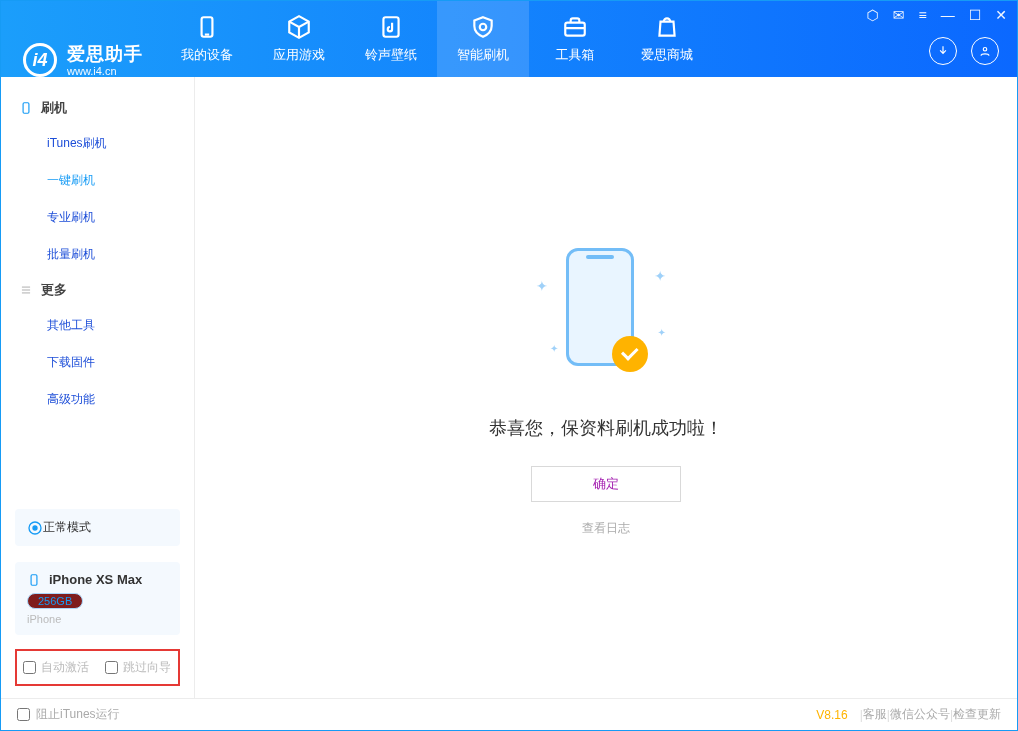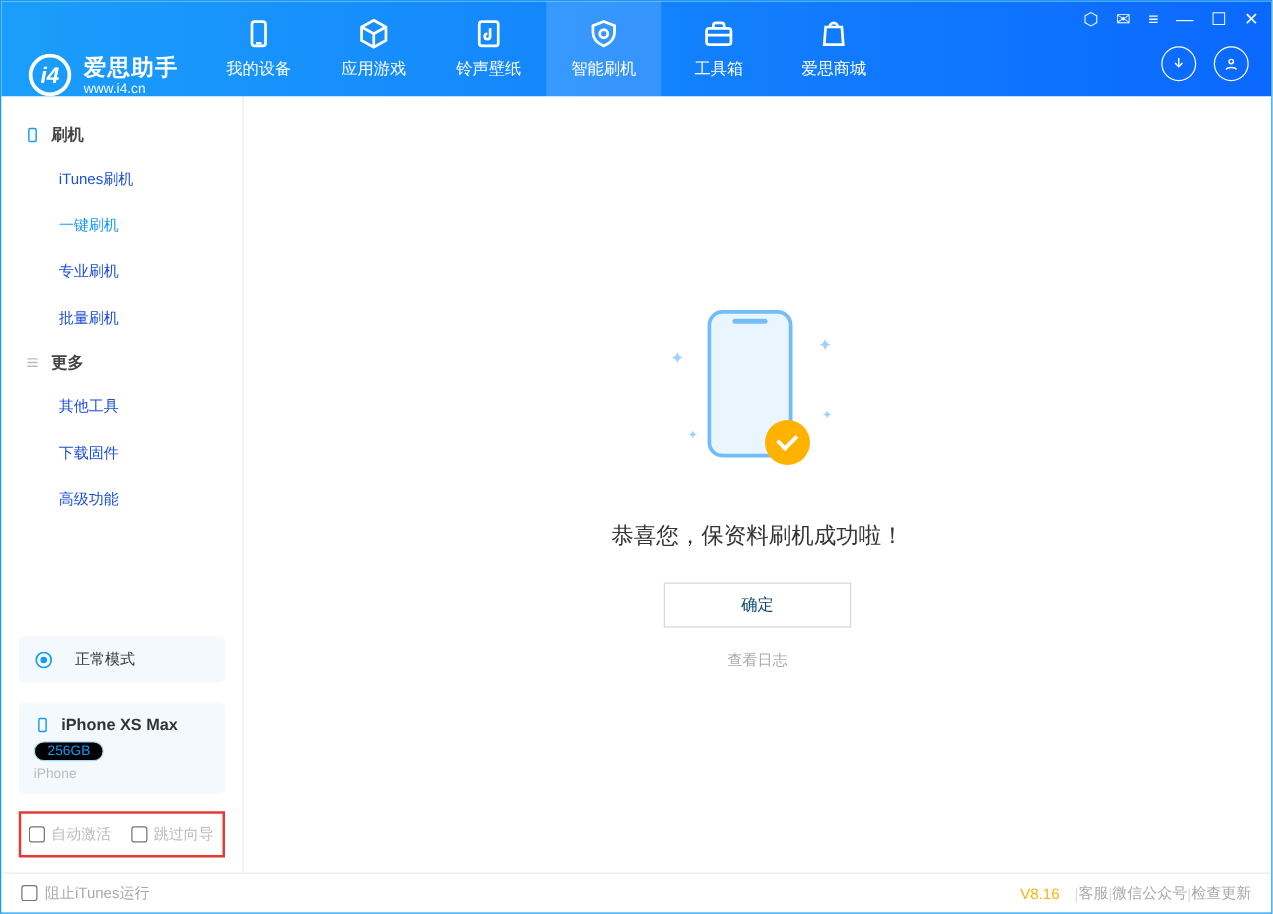--- a/index.html
+++ b/index.html
@@ -56,27 +56,27 @@
 .group-head svg { width: 14px; height: 14px; }
 .sideitem {
   font-size: 12px; color: #1d4ed8; padding: 10px 10px 10px 46px; cursor: pointer;
 }
 .sideitem.active { color: #169bf5; }
 
 .spacer { flex: 1; }
 
 .modebox, .devbox {
   margin: 8px 14px; background: #f4f9fe; border-radius: 4px; padding: 10px 12px;
-  font-size: 12px; color: #333; display: flex; align-items: center; gap: 17px;
+  font-size: 12px; color: #333; display: flex; align-items: center; gap: 0;
 }
 .devbox { display: block; }
 .devbox .devname { font-weight: bold; font-size: 13px; color: #333; display: flex; align-items: center; gap: 8px; }
 .devbox .pill {
   display: inline-block; margin-top: 6px; font-size: 11px; color: #169bf5;
-  border: 1px solid #a9d7fb; border-radius: 10px; padding: 1px 10px; background: #000000;
+  border: 1px solid #a9d7fb; border-radius: 10px; padding: 1px 10px; background: #7f1d1d;
 }
 .devbox .sub { color: #bbb; font-size: 11px; margin-top: 4px; }
 
 .chkrow {
   margin: 6px 14px 12px; padding: 8px 6px; display: flex; gap: 16px; font-size: 12px; color: #bbb;
   border: 2px solid #e53935;
 }
 .chkrow label { display: flex; align-items: center; gap: 5px; cursor: pointer; }
 .chkrow input { width: 13px; height: 13px; accent-color: #999; }
 
@@ -99,21 +99,21 @@
   content: ""; width: 12px; height: 7px; border-left: 3px solid #fff; border-bottom: 3px solid #fff;
   transform: rotate(-45deg) translate(1px,-2px);
 }
 .sparkle { position: absolute; color: #9fd1f9; font-size: 14px; }
 .s1 { left: 20px; top: 40px; } .s2 { right: 30px; top: 30px; }
 .s3 { left: 34px; bottom: 34px; font-size: 10px; } .s4 { right: 30px; bottom: 50px; font-size: 10px; }
 
 .msg { font-size: 18px; color: #333; margin-top: 28px; }
 .okbtn {
   margin-top: 26px; width: 150px; height: 36px; border: 1px solid #d9d9d9; background: #fff;
-  font-size: 13px; color: #0c4a6e; cursor: pointer;
+  font-size: 13px; color: #a21caf; cursor: pointer;
 }
 .loglink { margin-top: 18px; font-size: 12px; color: #aaa; cursor: pointer; }
 
 
 .footer {
   height: 32px; border-top: 1px solid #ececec; display: flex; align-items: center;
   font-size: 12px; color: #aaa; padding: 0 16px;
 }
 .footer .left { display: flex; align-items: center; gap: 6px; }
 .footer .right { margin-left: auto; display: flex; align-items: center; }

